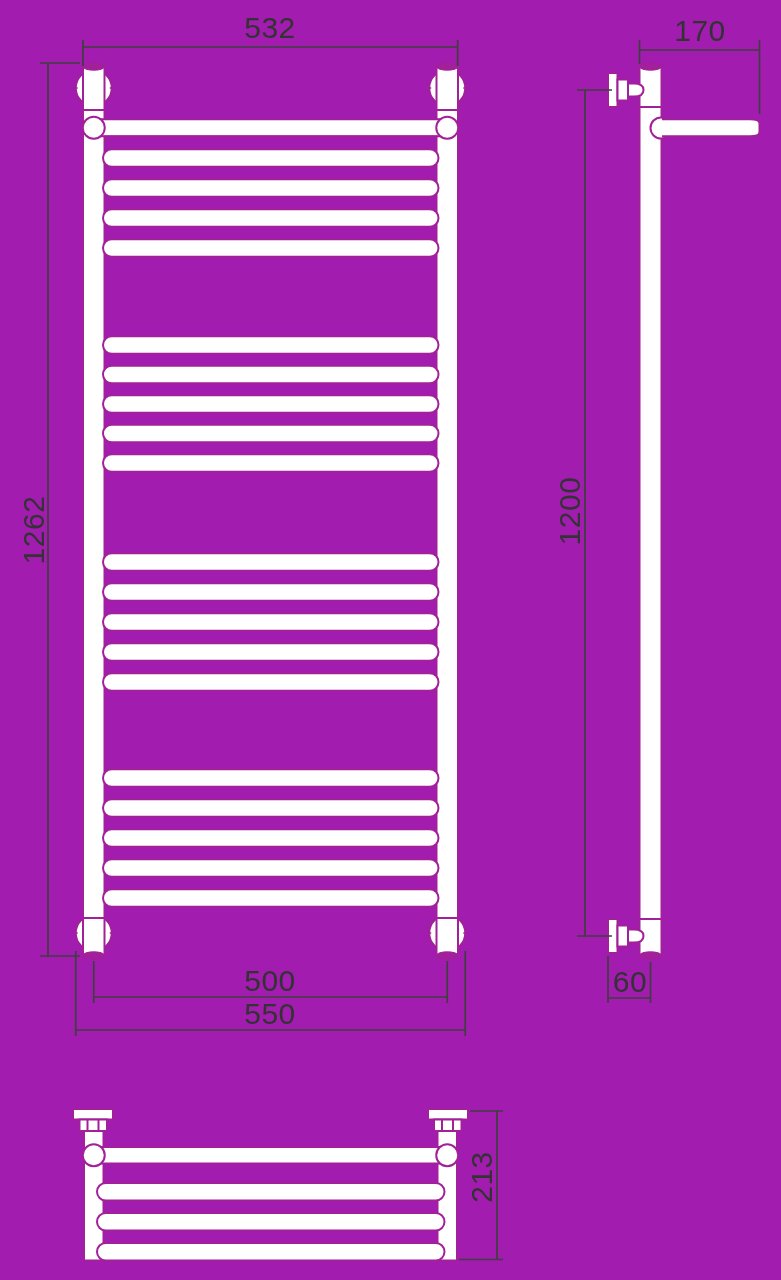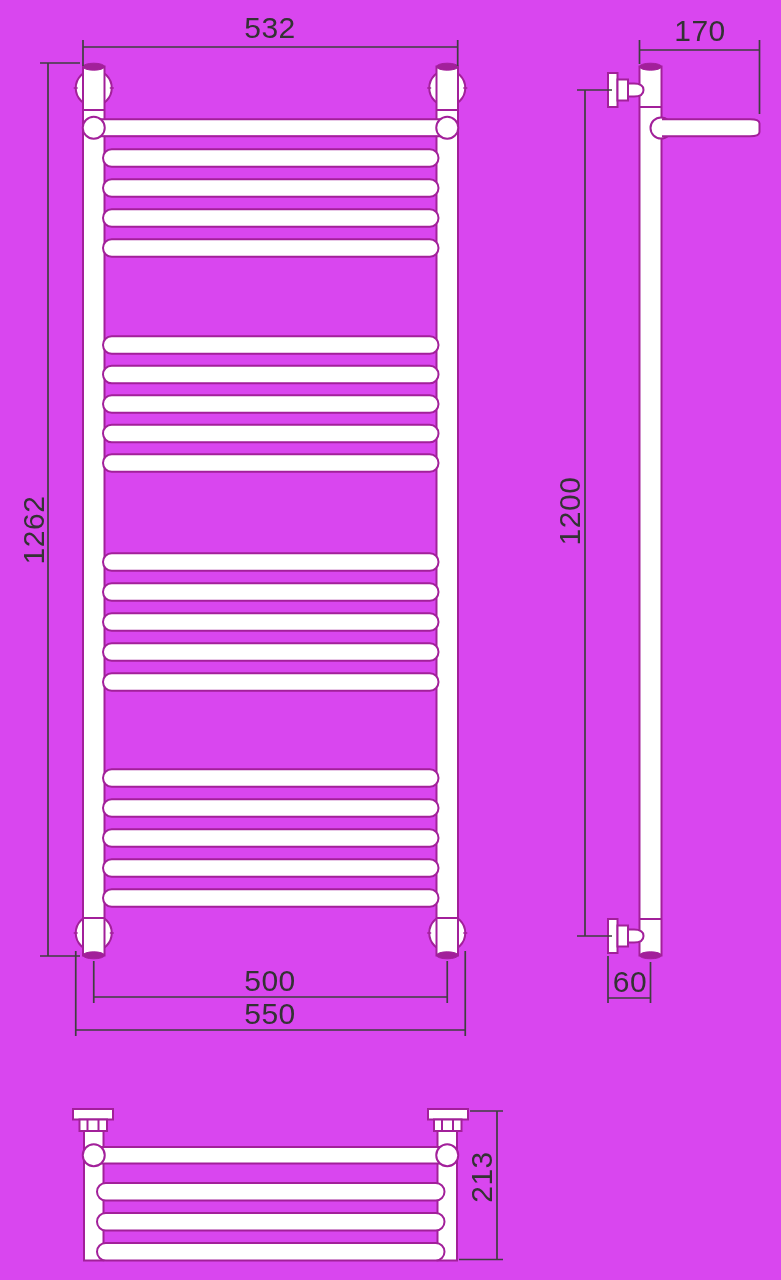--- a/index.html
+++ b/index.html
@@ -1,16 +1,16 @@
 <!DOCTYPE html>
 <html style="--pipe: #A2209A; --dim: #3F3F3F; --dimtext: #333333;"><head>
 <meta charset="utf-8">
 <style>
   html,body{margin:0;padding:0;background:#fff;}
-  .stage{width:781px;height:1280px;position:relative;background:#d946ef;}
+  .stage{width:781px;height:1280px;position:relative;background:#a21caf;}
   svg{display:block;}
   .pipe{stroke:var(--pipe,#A2209A);stroke-width:2;fill:none;}
   .pipe .pf{fill:#fff;}
   .pipe .bfill{fill:#fff;stroke:none;}
   .pipe .pcap{fill:var(--pipe,#A2209A);stroke:var(--pipe,#A2209A);stroke-width:1;}
   .pipe .thin{stroke-width:1.5;}
   .dim{stroke:var(--dim,#3F3F3F);stroke-width:1.7;fill:none;}
   .t{font-family:"Liberation Sans",sans-serif;font-size:30px;letter-spacing:0.5px;
      fill:var(--dimtext,#333333);text-anchor:middle;stroke:none;}
 </style>

